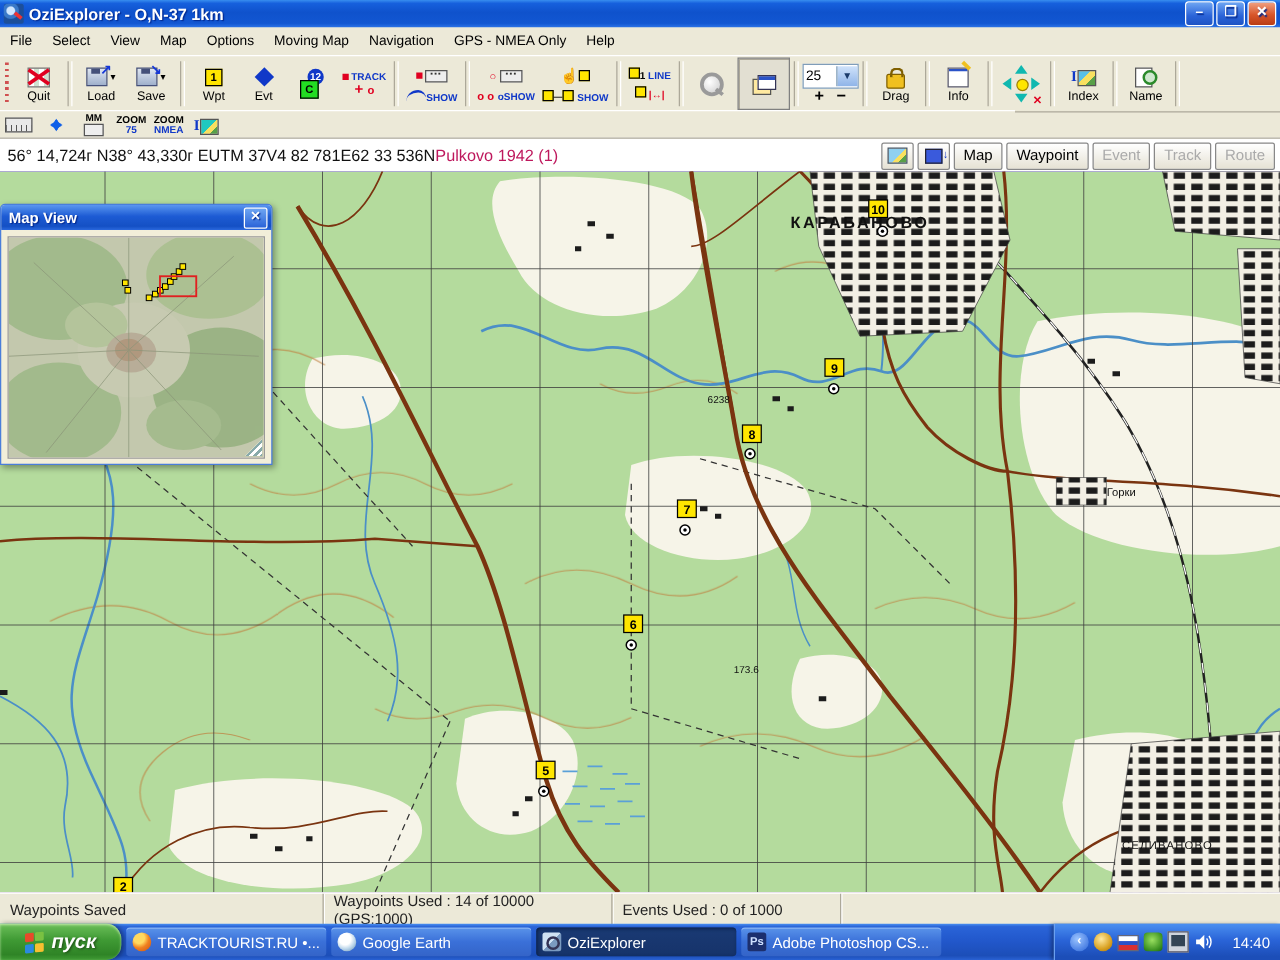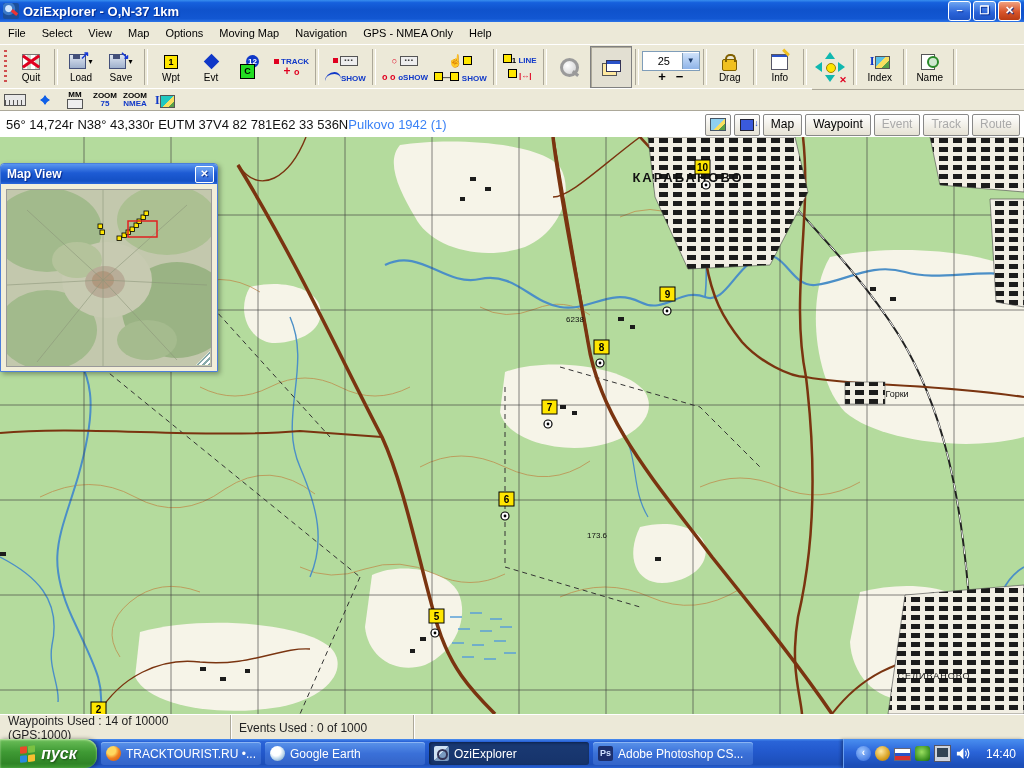--- a/index.html
+++ b/index.html
@@ -69,21 +69,21 @@
   .curve{display:inline-block;width:16px;height:7px;border-top:2px solid #1038c8;border-radius:60% 40% 0 0/100% 80% 0 0}
   .handico{font-size:12px}
   .ysq{display:inline-block;width:7px;height:7px;background:#ffe600;border:1px solid #000}
   .mag{width:13px;height:13px;border:3px solid #9a9a9a;border-radius:50%;position:relative;background:radial-gradient(circle at 35% 35%,#fff,#ccc)}
   .mag:after{content:"";position:absolute;left:9px;top:11px;width:7px;height:3px;background:#9a9a9a;transform:rotate(40deg)}
   .pages{width:18px;height:15px;position:relative}
   .pages:before{content:"";position:absolute;left:0;top:3px;width:13px;height:11px;background:#ffe9a0;border:1px solid #555}
   .pages:after{content:"";position:absolute;left:4px;top:0;width:13px;height:10px;background:#fff;border:1px solid #335;box-shadow:inset 0 3px 0 #2a52c8}
   .zoomcombo{display:flex;flex-direction:column;align-items:center}
   .combo{display:flex;align-items:center;border:1px solid #7f9db9;background:#fff;height:18px}
-  .combo .val{width:24px;text-align:left;padding-left:15px;font-size:11px}
+  .combo .val{width:24px;text-align:left;padding-left:2px;font-size:11px}
   .combo .dd{width:16px;height:16px;background:linear-gradient(180deg,#cfe2fa,#8fb4e8);
     border-left:1px solid #7f9db9;color:#1a3a6a;font-size:8px;text-align:center;line-height:16px}
   .pm{display:flex;gap:10px;font-size:13px;font-weight:bold;line-height:12px}
   .lock{width:13px;height:10px;background:#f0c020;border:1px solid #806000;border-radius:2px;position:relative;margin-top:6px}
   .lock:before{content:"";position:absolute;left:2px;top:-6px;width:7px;height:6px;border:2px solid #806000;border-bottom:none;border-radius:5px 5px 0 0}
   .infoic{width:15px;height:14px;background:#fff;border:1px solid #556;position:relative;
     box-shadow:inset 0 2px 0 #2a52c8}
   .infoic:after{content:"";position:absolute;right:-3px;top:-4px;width:8px;height:3px;background:#f0c020;transform:rotate(45deg)}
   .panx{position:relative;width:30px;height:30px}
   .panx .a{position:absolute;width:0;height:0;border:5px solid transparent}
@@ -111,21 +111,21 @@
   .t2btn{display:flex;align-items:center;justify-content:center;min-width:26px;height:20px;padding:0 2px}
   .zlbl{display:flex;flex-direction:column;align-items:center;font-size:8px;font-weight:bold;line-height:8px}
   .zlbl .v{color:#1038c8}
 
   
   #coordbar{left:0;top:110px;width:1024px;height:27px;background:#fff;
     border-top:1px solid #aca899;border-bottom:1px solid #777;
     display:flex;align-items:center;font-size:13px;color:#111}
   #coordbar .c{white-space:nowrap}
   #coordbar .c:first-child{margin-left:6px}
-  #coordbar .datum{color:#3b82f6}
+  #coordbar .datum{color:#be185d}
   #coordbar .right{margin-left:auto;display:flex;align-items:center;gap:3px;padding-right:4px}
   .cbtn{height:20px;padding:0 7px;border:1px solid #888;border-radius:2px;
     background:linear-gradient(180deg,#fff,#e6e2d4);font-size:12px;line-height:18px;color:#000;text-align:center}
   .cbtn.disabled{color:#aaa}
   .cico{width:24px;height:20px;border:1px solid #888;border-radius:2px;
     background:linear-gradient(180deg,#fff,#e6e2d4);display:flex;align-items:center;justify-content:center}
   .cico .pic{width:14px;height:11px;border:1px solid #456;background:linear-gradient(135deg,#8fd0f0 0 55%,#f8e060 55% 75%,#58a048 75%)}
   .cico .flop{width:12px;height:10px;background:#3a5adc;border:1px solid #223;position:relative}
   .cico .flop:after{content:"↓";position:absolute;right:-6px;top:-2px;color:#1038c8;font-weight:bold;font-size:9px}
 
@@ -633,20 +633,21 @@
           <rect x="134" y="25" width="4.5" height="4.5" fill="#ffe600" stroke="#000" stroke-width="0.8"></rect>
           <rect x="137" y="21" width="4.5" height="4.5" fill="#ffe600" stroke="#000" stroke-width="0.8"></rect>
         </g>
       <rect id="mv-rect" fill="none" stroke="#e02020" stroke-width="1.5" x="121" y="31" width="29" height="16"></rect>
     </svg>
     <div id="mvgrip"></div>
   </div>
 </div>
 
 <div id="statusbar" class="abs">
+  <div class="pane p1">Waypoints Saved</div>
   <div class="pane p2">Waypoints Used : 14 of 10000  (GPS:1000)</div>
   <div class="pane p3">Events Used : 0 of 1000</div>
   <div class="pane" style="flex:1;border-right:none;box-shadow:none"></div>
 </div>
 
 <div id="taskbar" class="abs">
   <div id="startbtn">
     <div class="xpflag">
         <i></i>
         <i></i>

